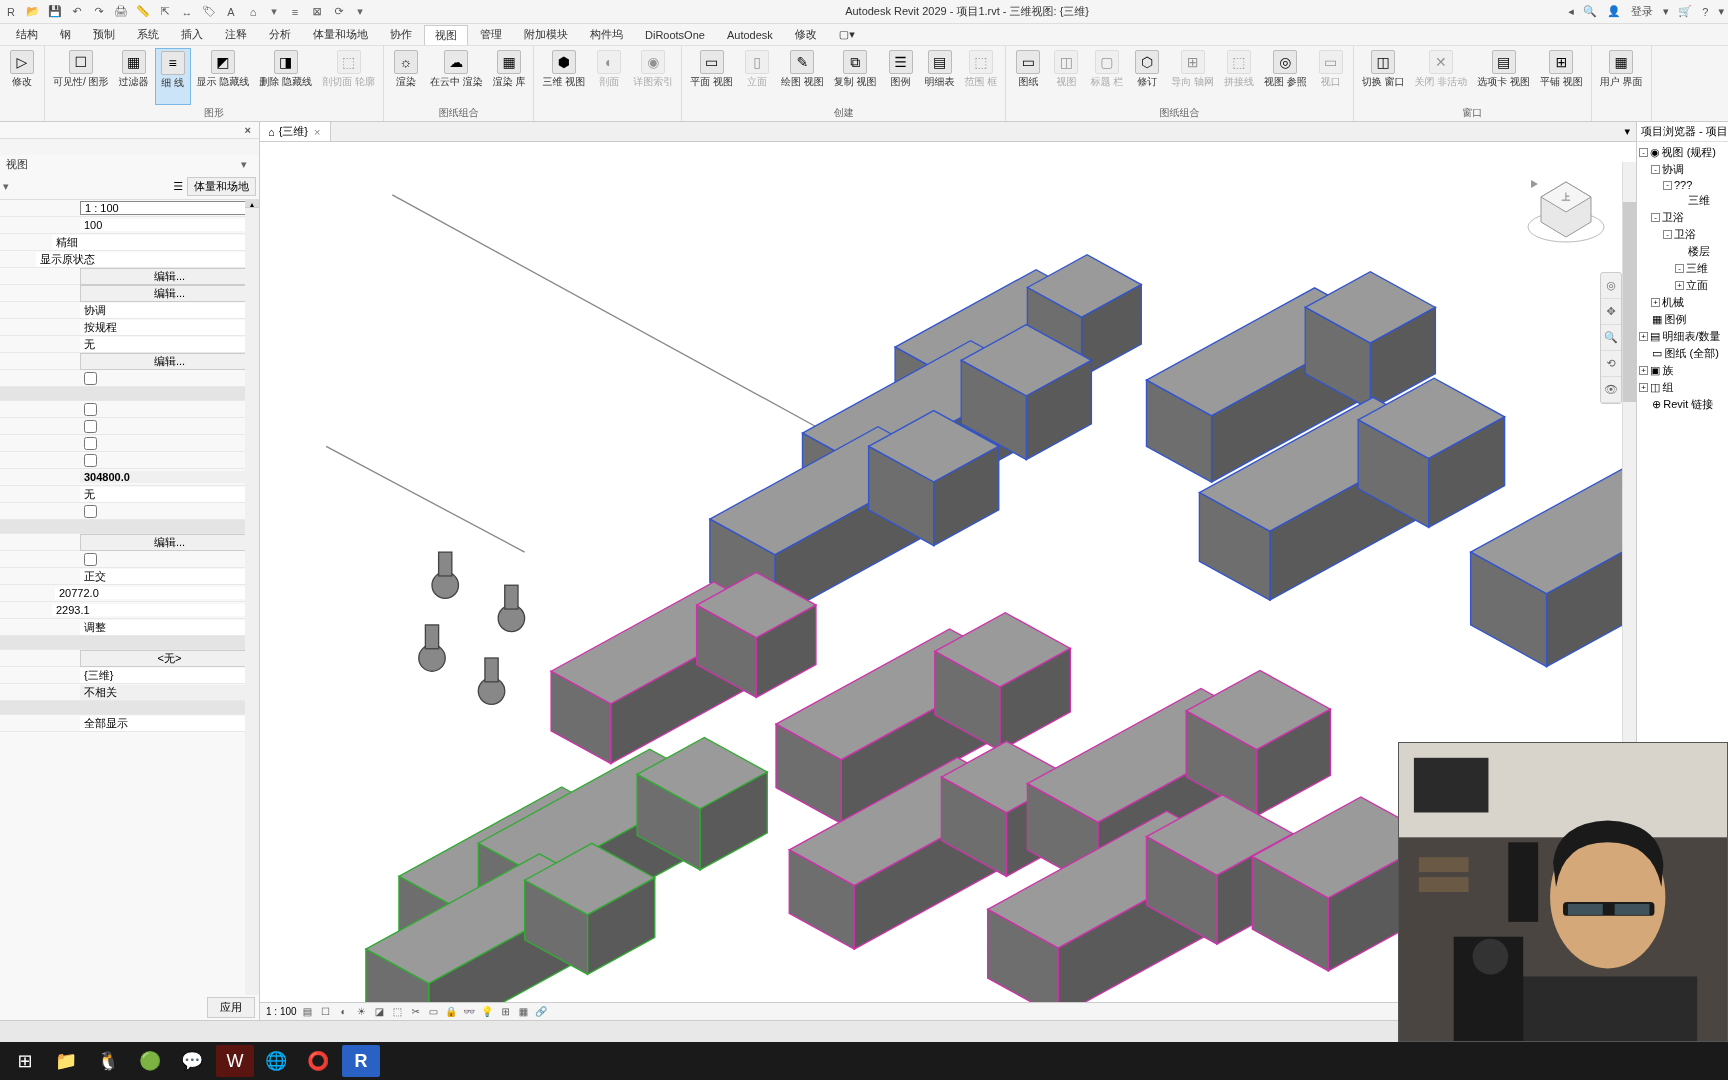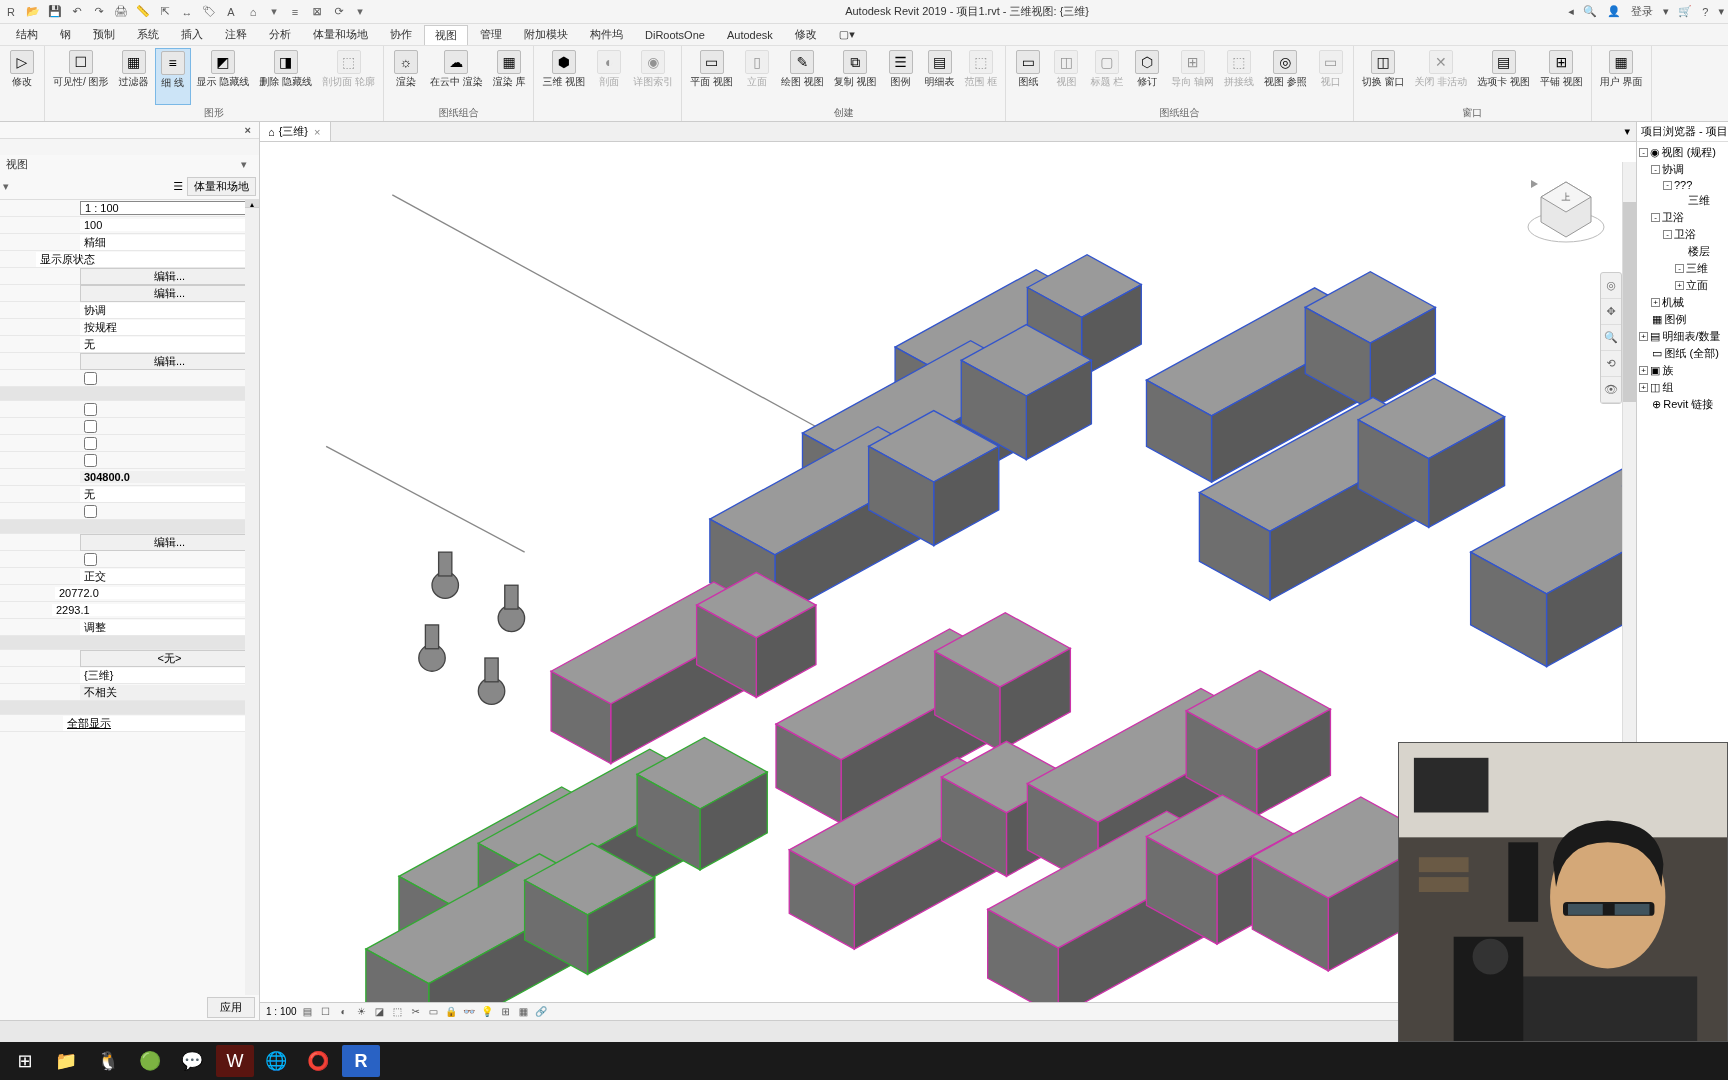--- a/index.html
+++ b/index.html
@@ -89,21 +89,21 @@
     <span class="qat-icon">↔</span>
     <span class="qat-icon">🏷</span>
     <span class="qat-icon">A</span>
     <span class="qat-icon">⌂</span>
     <span class="qat-icon dd">▾</span>
     <span class="qat-icon">≡</span>
     <span class="qat-icon">⊠</span>
     <span class="qat-icon">⟳</span>
     <span class="qat-icon dd">▾</span>
   </div>
-  <div class="title-text">Autodesk Revit 2019 - 项目1.rvt - 三维视图: {三维}</div>
+  <div class="title-text">Autodesk Revit 2029 - 项目1.rvt - 三维视图: {三维}</div>
   <div class="title-right">
     <span>◂</span>
     <span>🔍</span>
     <span>👤</span>
     <span>登录</span>
     <span>▾</span>
     <span>🛒</span>
     <span>?</span>
     <span>▾</span>
   </div>
@@ -342,21 +342,21 @@
     </div>
     <div style="flex:1; overflow:hidden; position:relative">
       <div id="props-grid">
           <div class="props-row">
             <div class="props-val" style="margin-left: 80px; border: 1px solid rgb(136, 136, 136);">1 : 100</div>
           </div>
           <div class="props-row">
             <div class="props-val" style="margin-left: 80px;">100</div>
           </div>
           <div class="props-row">
-            <div class="props-val" style="margin-left: 80px;">精细</div>
+            <div class="props-val" style="margin-left: 52px;">精细</div>
           </div>
           <div class="props-row">
             <div class="props-val" style="margin-left: 36px;">显示原状态</div>
           </div>
           <div class="props-row">
             <div class="props-btn" style="margin-left: 80px;">编辑...</div>
           </div>
           <div class="props-row">
             <div class="props-btn" style="margin-left: 80px;">编辑...</div>
           </div>
@@ -421,21 +421,21 @@
             <div class="props-btn" style="margin-left: 80px;">&lt;无&gt;</div>
           </div>
           <div class="props-row">
             <div class="props-val" style="margin-left: 80px;">{三维}</div>
           </div>
           <div class="props-row">
             <div class="props-val ro" style="margin-left: 80px;">不相关</div>
           </div>
           <div class="props-row" style="height: 14px; background: rgb(228, 228, 228);"></div>
           <div class="props-row">
-            <div class="props-val" style="margin-left: 63px; text-decoration: underline;">全部显示</div>
+            <div class="props-val" style="margin-left: 80px;">全部显示</div>
           </div>
         </div>
       <div class="props-scroll">
         <div style="width:100%;height:8px;background:#ddd;border-bottom:1px solid #ccc;text-align:center;font-size:8px">▴</div>
       </div>
     </div>
     <button class="apply-btn">应用</button>
   </div>
 
   <div class="view-area">

